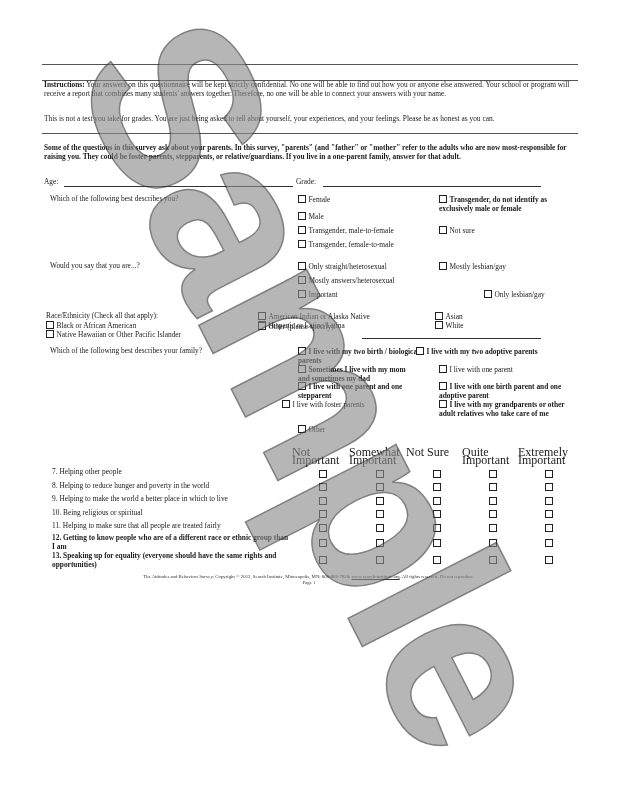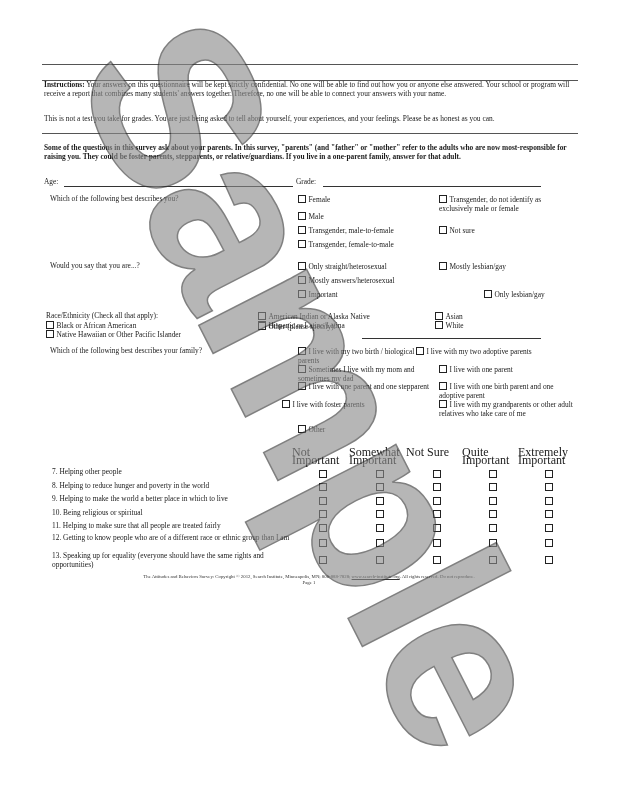--- a/index.html
+++ b/index.html
@@ -5,21 +5,21 @@
   html, body { margin:0; padding:0; background:#ffffff; }
   body { width:618px; height:800px; position:relative; overflow:hidden;
          font-family:"Liberation Serif", "DejaVu Serif", serif; color:#1a1a1a; }
   .page { position:absolute; left:0; top:0; width:618px; height:800px; }
   .rule { position:absolute; left:42px; width:536px; height:0; border-top:1.2px solid #555; }
   .title { position:absolute; left:0; width:618px; top:66px; text-align:center;
            font-weight:bold; font-style:italic; font-size:11.5px; }
   .para { position:absolute; left:44px; width:532px; font-size:7.4px; line-height:8.6px; }
   .bold { font-weight:bold; }
   .lbl { position:absolute; font-size:7.4px; line-height:8.6px; white-space:nowrap; }
-  .wrap { white-space:normal; }
+  .wrap { white-space:normal;font-weight:bold; }
   .cb { display:inline-block; width:5.5px; height:5.5px; border:1px solid #222; margin-right:3px;
         vertical-align:-0.5px; background:#fff; }
   .line { position:absolute; height:0; border-top:1px solid #333; }
   .colhdr { position:absolute; font-weight:normal; font-size:12px; line-height:8.4px; width:60px; }
   .gridcb { position:absolute; width:5.5px; height:5.5px; border:1px solid #222; background:#fff; }
   .footer { position:absolute; left:0; width:618px; text-align:center; font-size:4.8px; line-height:6px; color:#333; }
   .footer a { color:#333; text-decoration:underline; }
   .watermark { position:absolute; left:0; top:0; width:618px; height:800px; pointer-events:none; }
 </style>
 </head>

